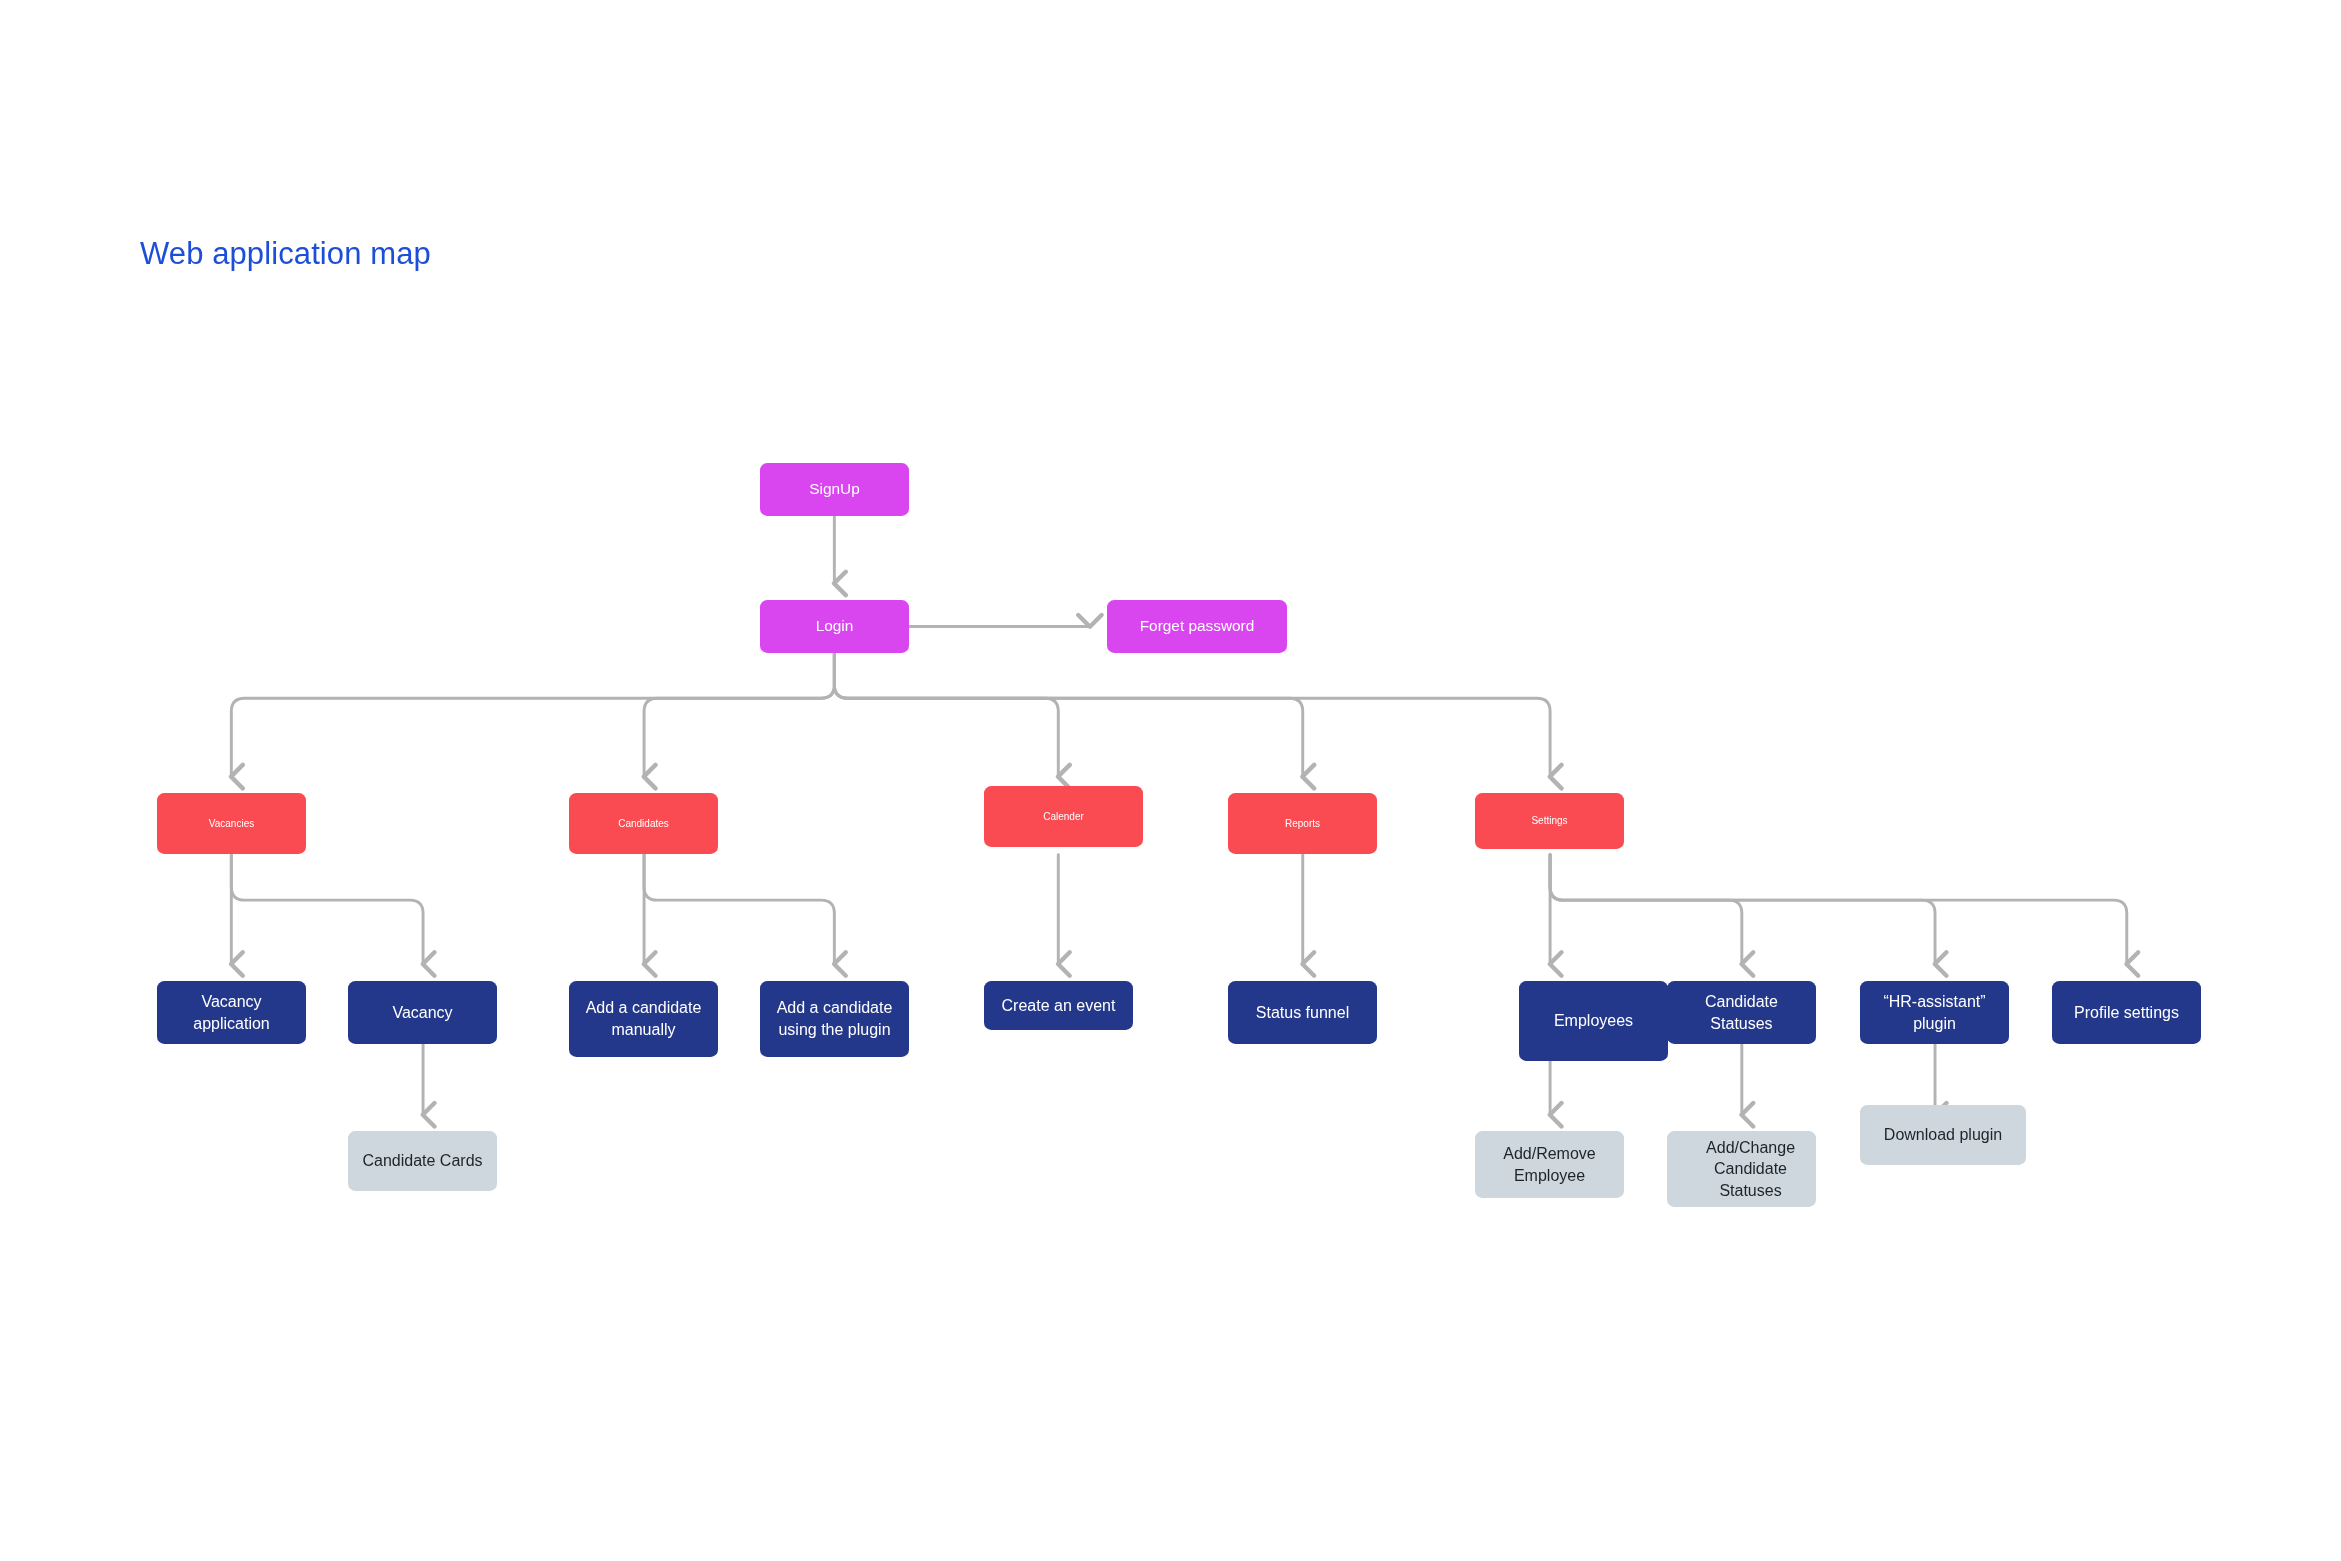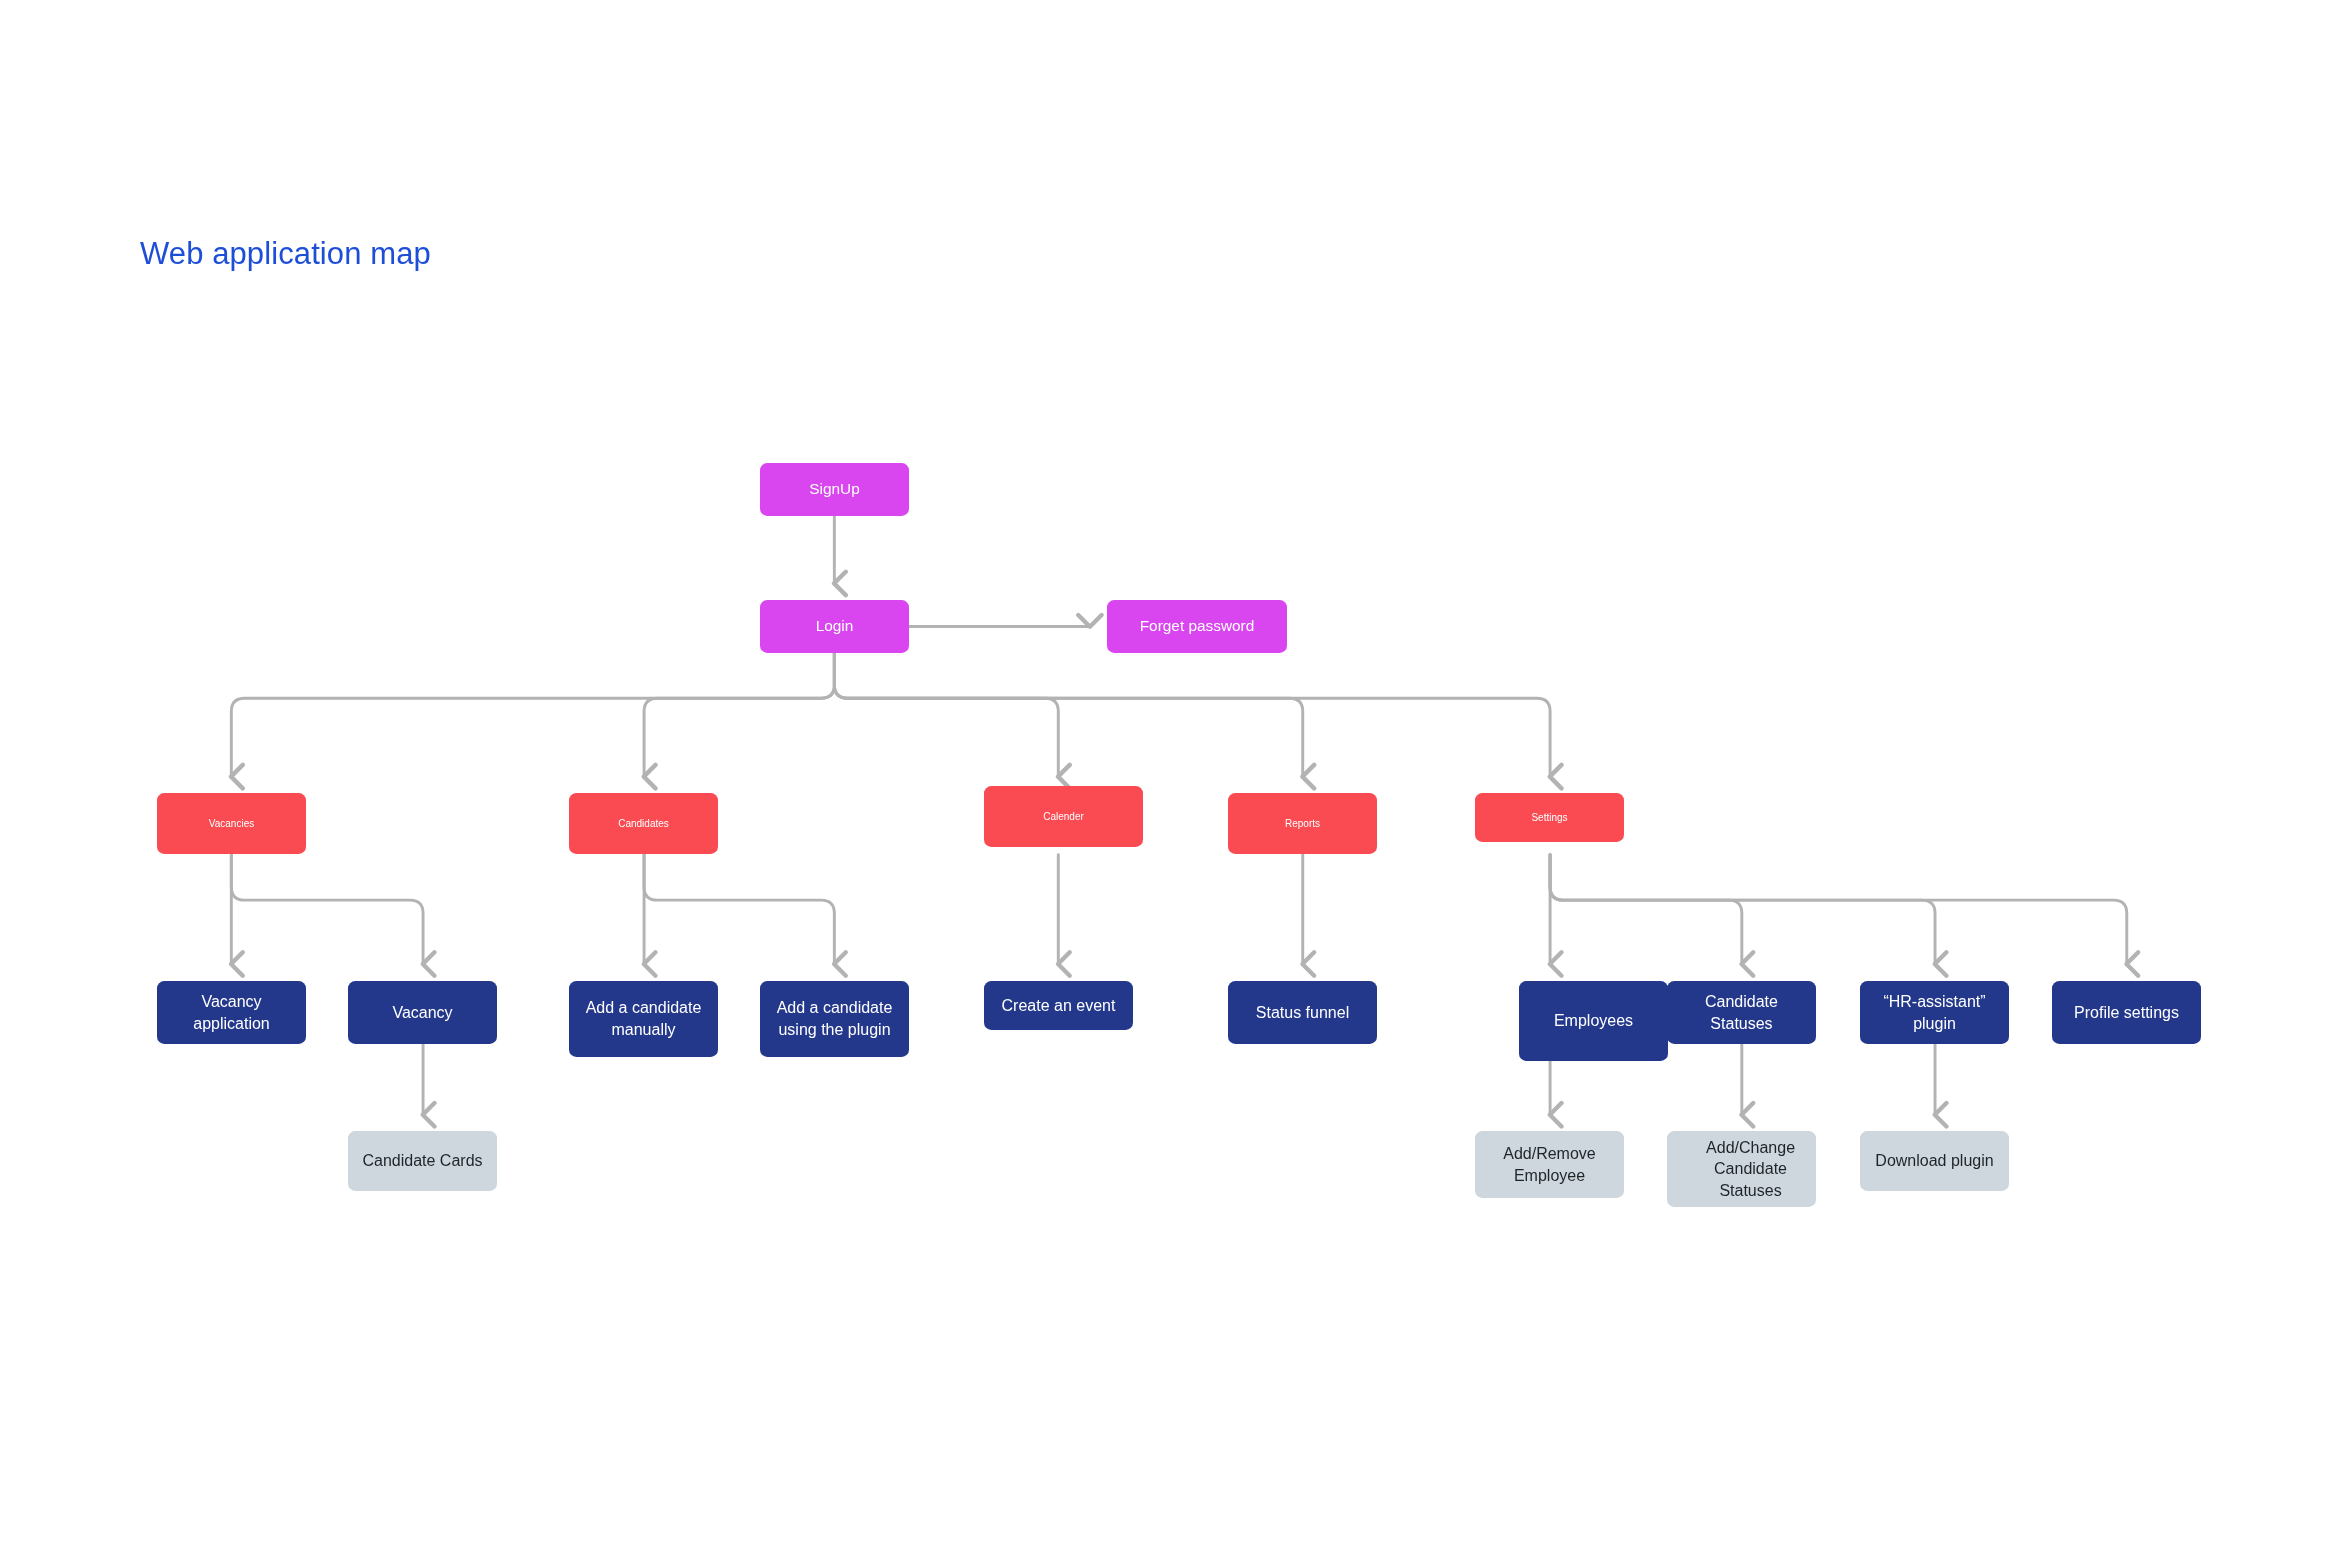--- a/index.html
+++ b/index.html
@@ -128,21 +128,21 @@
       </div>
       <div class="node node-red" style="left: 569px; top: 793px; width: 149px; height: 61px;">
         <span class="node-label">Candidates</span>
       </div>
       <div class="node node-red" style="left: 984px; top: 786px; width: 159px; height: 61px;">
         <span class="node-label">Calender</span>
       </div>
       <div class="node node-red" style="left: 1228px; top: 793px; width: 149px; height: 61px;">
         <span class="node-label">Reports</span>
       </div>
-      <div class="node node-red" style="left: 1475px; top: 793px; width: 149px; height: 49px;">
+      <div class="node node-red" style="left: 1475px; top: 793px; width: 149px; height: 56px;">
         <span class="node-label">Settings</span>
       </div>
       <div class="node node-navy" style="left: 157px; top: 981px; width: 149px; height: 63px;">
         <span class="node-label">Vacancy
 application</span>
       </div>
       <div class="node node-navy" style="left: 348px; top: 981px; width: 149px; height: 63px;">
         <span class="node-label">Vacancy</span>
       </div>
       <div class="node node-navy" style="left: 569px; top: 981px; width: 149px; height: 76px;">
@@ -178,19 +178,19 @@
       </div>
       <div class="node node-gray" style="left: 1475px; top: 1131px; width: 149px; height: 67px;">
         <span class="node-label">Add/Remove
 Employee</span>
       </div>
       <div class="node node-gray" style="left: 1667px; top: 1131px; width: 149px; height: 76px; padding-left: 24px;">
         <span class="node-label">Add/Change
 Candidate
 Statuses</span>
       </div>
-      <div class="node node-gray" style="left: 1860px; top: 1131px; width: 149px; height: 60px;">
+      <div class="node node-gray" style="left: 1860px; top: 1105px; width: 166px; height: 60px;">
         <span class="node-label">Download plugin</span>
       </div>
     </div>
 
 </div>
 
 
 </body></html>

